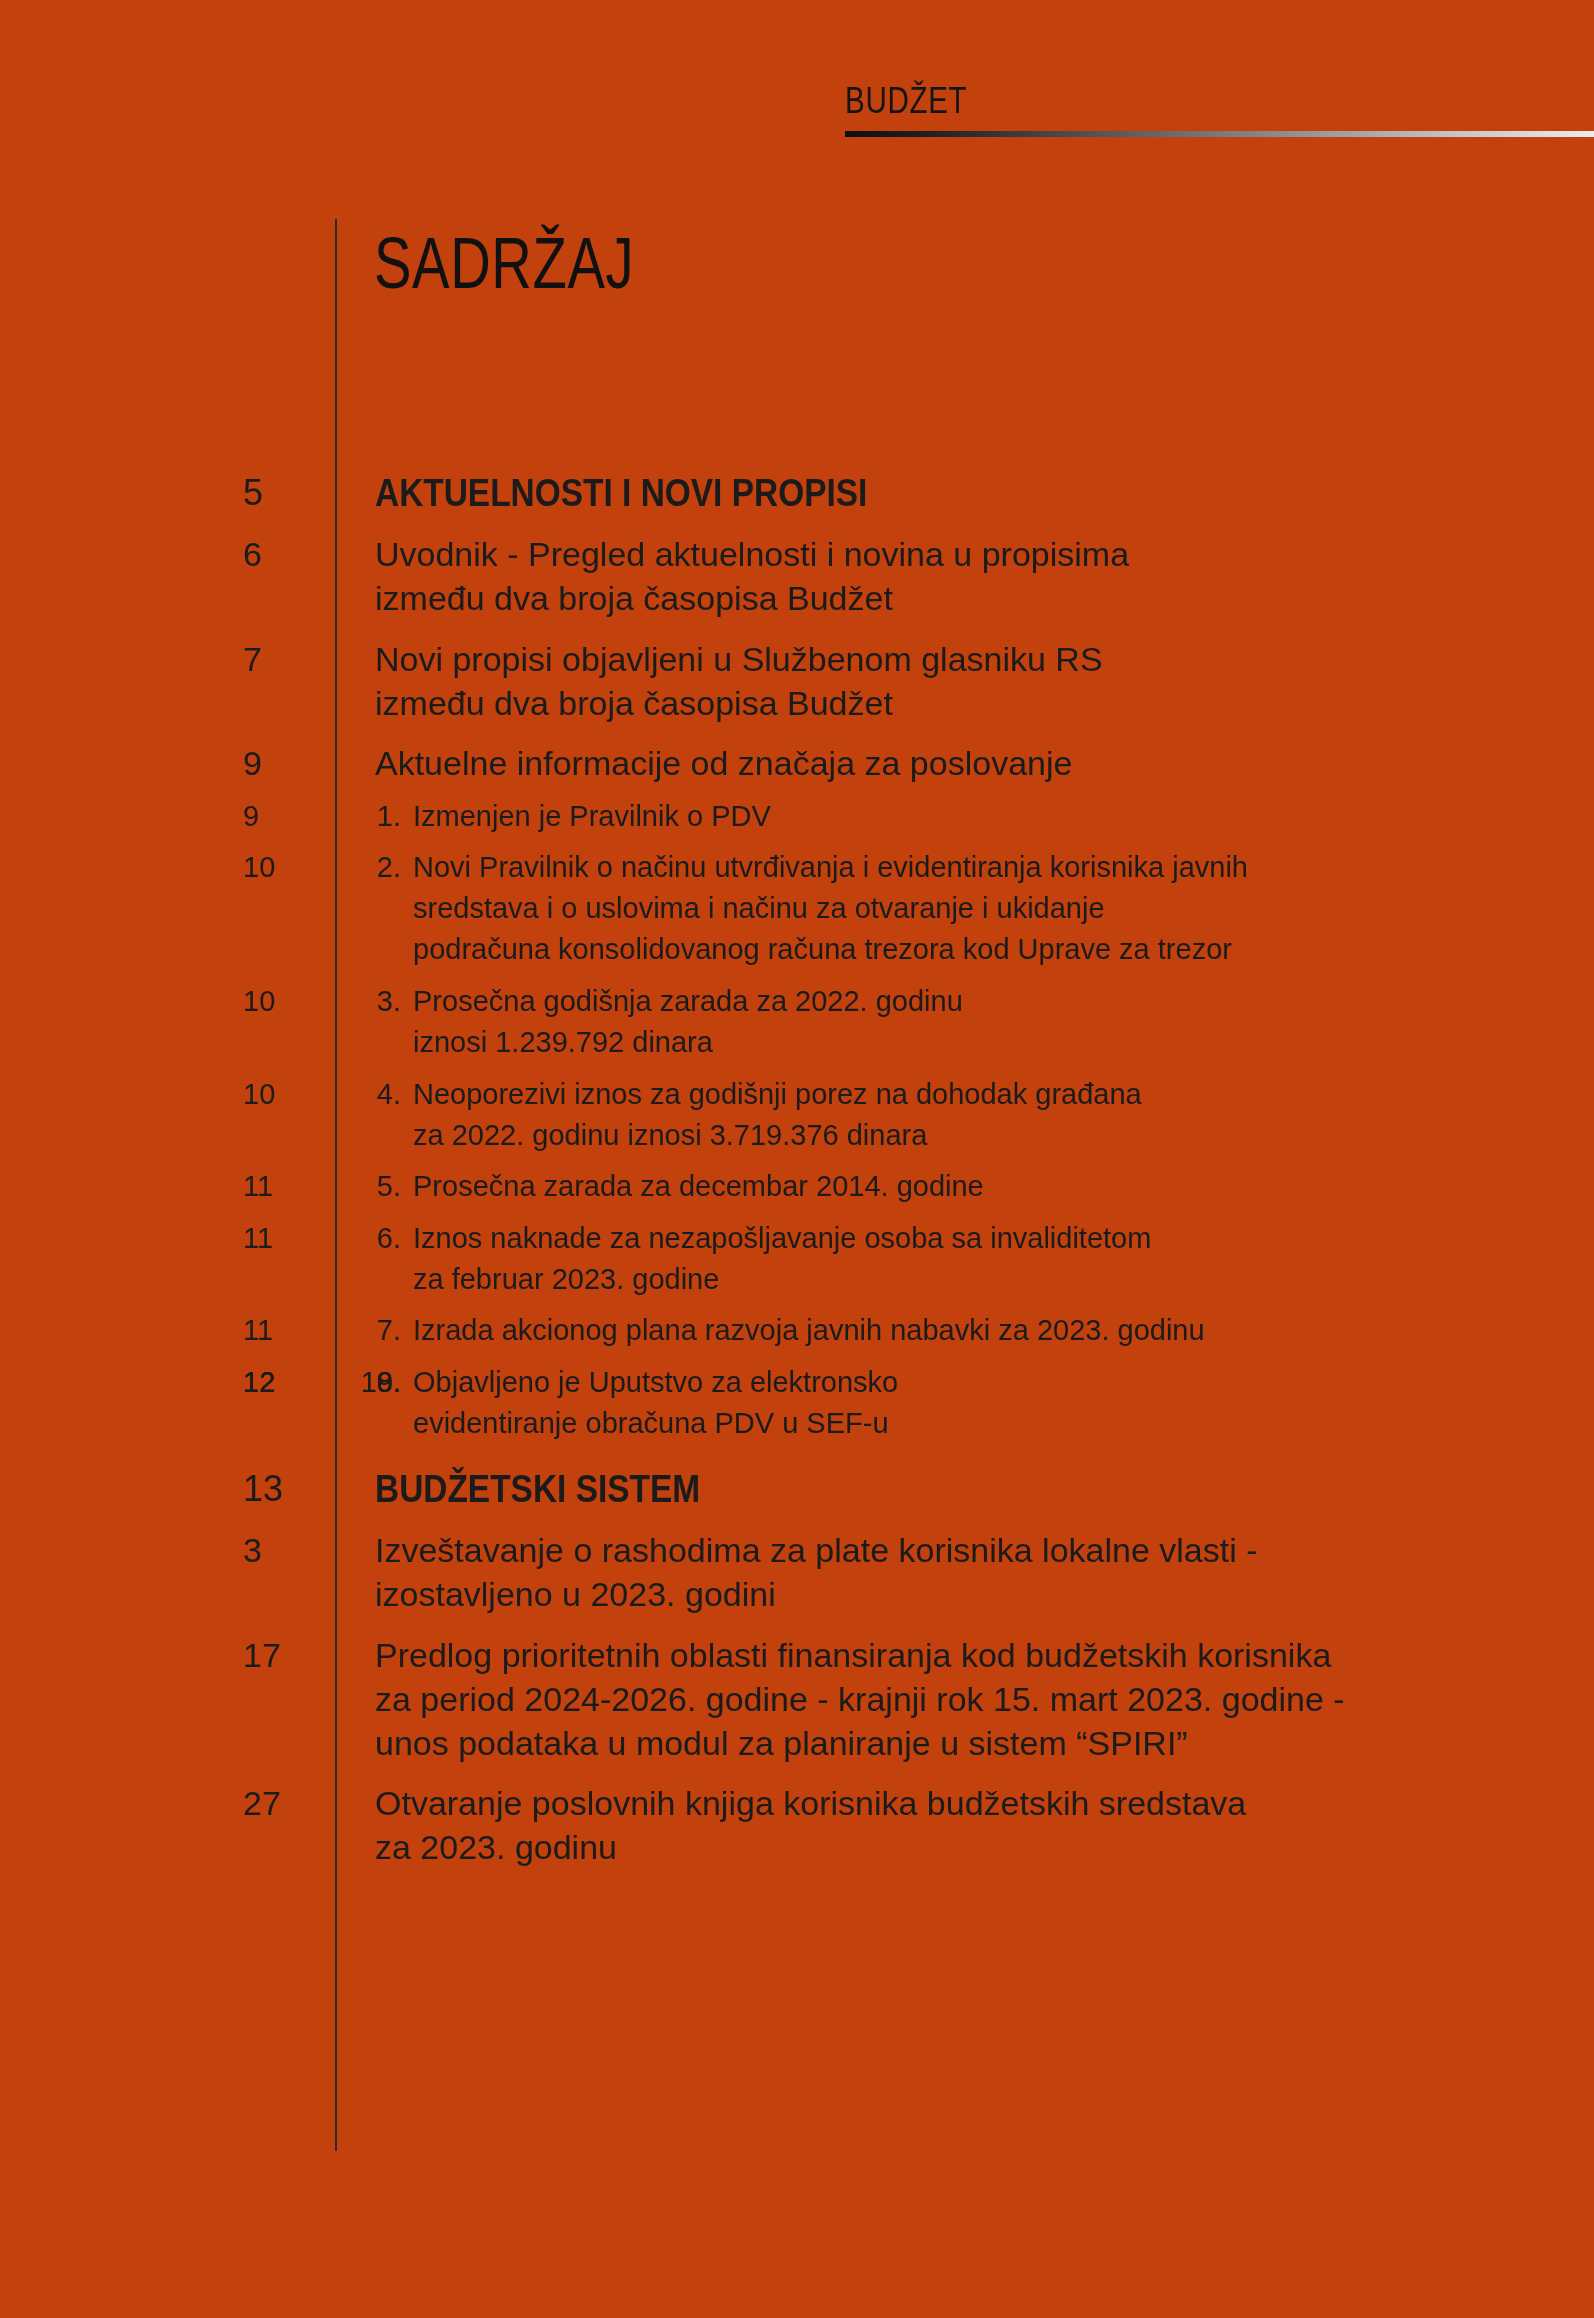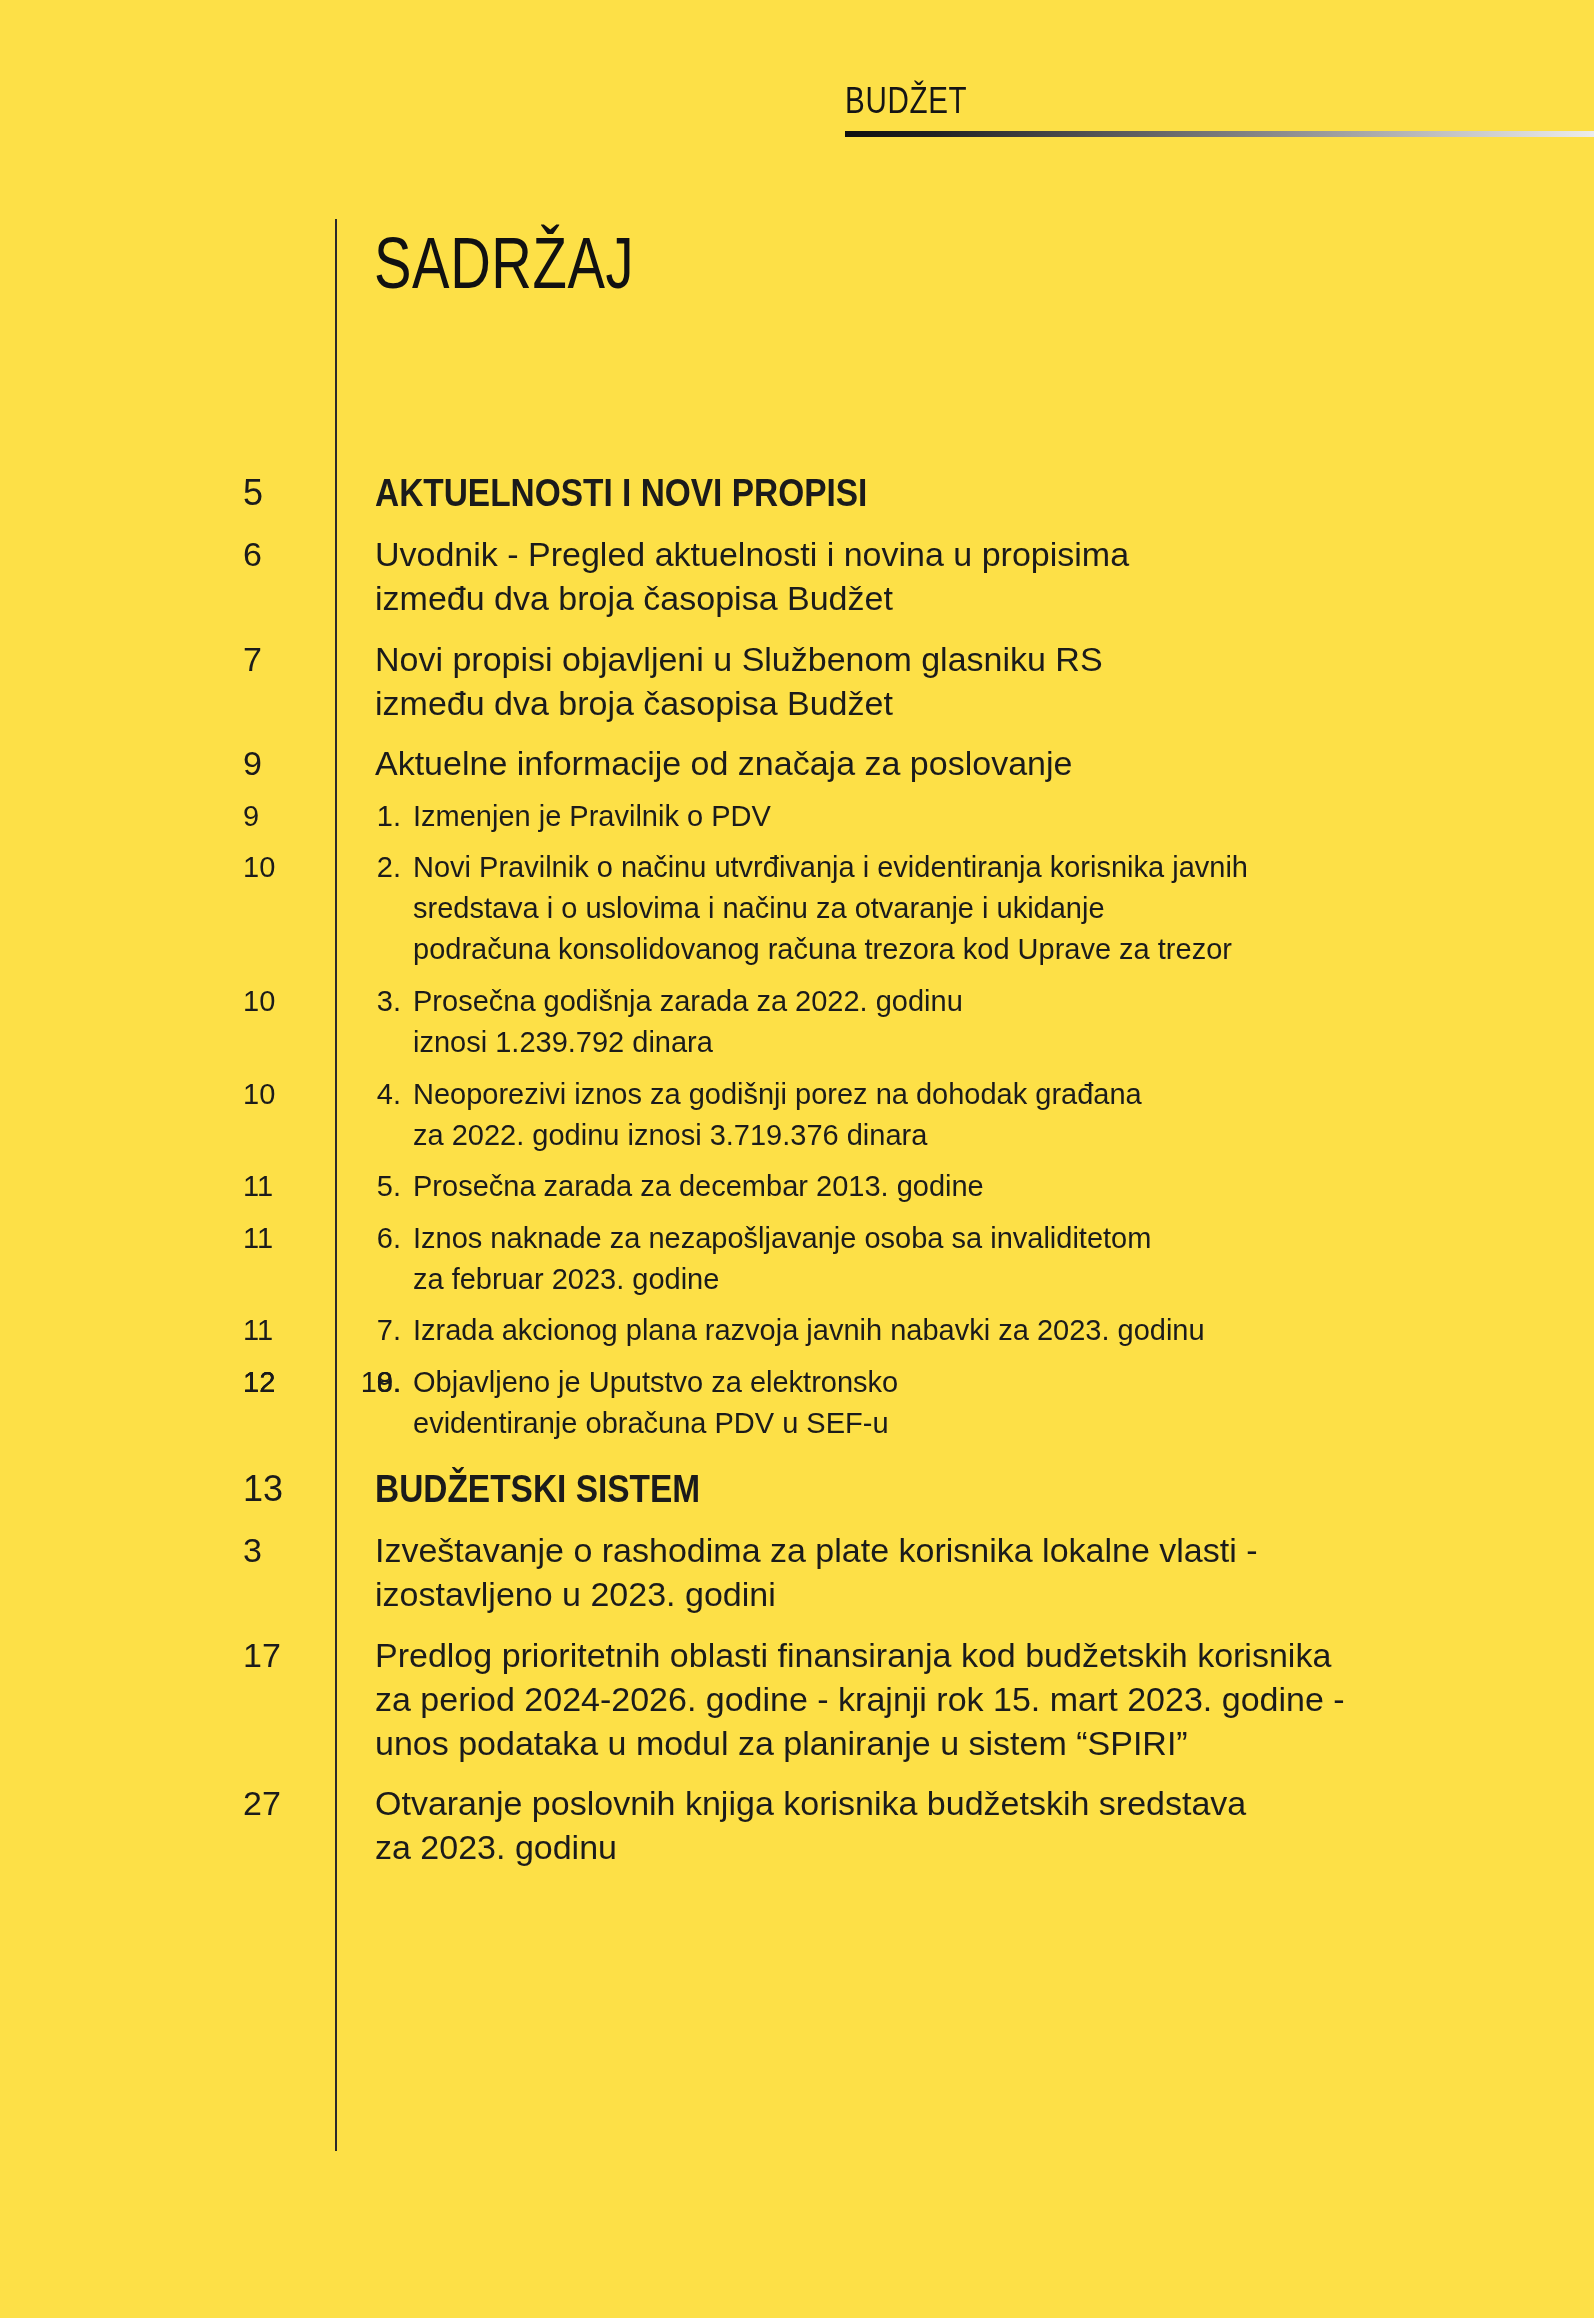--- a/index.html
+++ b/index.html
@@ -1,20 +1,20 @@
 <!DOCTYPE html>
 <html style="font-size:13px"><head>
 <meta charset="utf-8">
 <style>
   html, body { margin: 0; padding: 0; background: #ffffff; }
   .page {
     position: relative;
     width: 1594px;
     height: 2319px;
-    background: #fde047;
+    background: #c2410c;
     font-family: "Liberation Sans", sans-serif;
     color: #1b1b1b;
     overflow: hidden;
   }
 
   
   .brand {
     position: absolute;
     left: 845px;
     top: 80px;
@@ -172,21 +172,21 @@
     <div class="row sub">
       <span class="pg">10</span>
       <span class="num">4.</span>
       <span class="txt">Neoporezivi iznos za godišnji porez na dohodak građana
 za 2022. godinu iznosi 3.719.376 dinara</span>
     </div>
 
     <div class="row sub">
       <span class="pg">11</span>
       <span class="num">5.</span>
-      <span class="txt">Prosečna zarada za decembar 2013. godine</span>
+      <span class="txt">Prosečna zarada za decembar 2014. godine</span>
     </div>
 
     <div class="row sub">
       <span class="pg">11</span>
       <span class="num">6.</span>
       <span class="txt">Iznos naknade za nezapošljavanje osoba sa invaliditetom
 za februar 2023. godine</span>
     </div>
 
     <div class="row sub">

